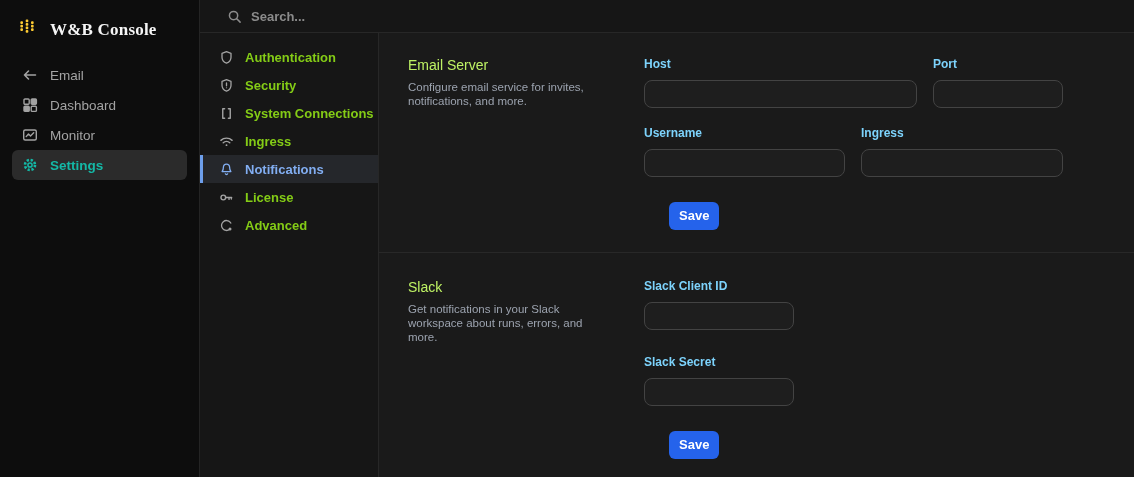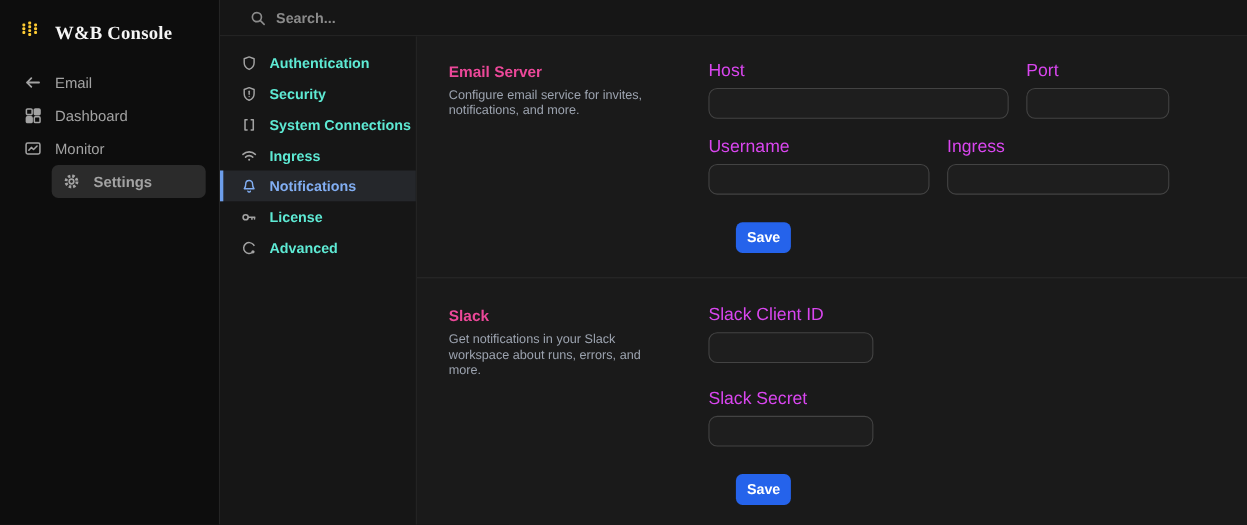--- a/index.html
+++ b/index.html
@@ -20,21 +20,21 @@
   .brand-title {
     font-family:"Liberation Serif", serif; font-weight:700;
     font-size:17px; color:#f5f5f5; letter-spacing:.2px; white-space:nowrap;
   }
   .side-nav { margin-top:14px; padding:0 12px; display:flex; flex-direction:column; }
   .side-item {
     display:flex; align-items:center; gap:12px; height:30px; padding:0 10px;
     border-radius:6px; color:#a3a3a3; font-size:13.5px; font-weight:500; cursor:pointer;
     white-space:nowrap;
   }
-  .side-item.active { background:#2b2b2b; color:#a3a3a3; font-weight:700;margin-left:35px; }
+  .side-item.active { background:#2b2b2b; color:#14b8a6; font-weight:700; }
   .side-icon { display:inline-flex; width:16px; height:16px; flex-shrink:0; }
   .side-icon svg { width:16px; height:16px; }
 
   
   .right { flex:1; display:flex; flex-direction:column; min-width:0; }
   .topbar {
     height:33px; flex-shrink:0; background:#161616; border-bottom:1px solid #272727;
     display:flex; align-items:center; padding-left:27px; gap:9px;
   }
   .search-icon { display:inline-flex; width:15px; height:15px; color:#8b8b8b; }
@@ -47,41 +47,41 @@
 
   .content { flex:1; display:flex; min-height:0; }
 
   
   .settings-nav {
     width:179px; flex-shrink:0; background:#161616; border-right:1px solid #272727;
     padding-top:10px; display:flex; flex-direction:column;
   }
   .snav-item {
     display:flex; align-items:center; gap:11px; height:28px; padding-left:16px;
-    color:#5eead4; font-size:13px; font-weight:600; cursor:pointer;
+    color:#84cc16; font-size:13px; font-weight:600; cursor:pointer;
     border-left:3px solid transparent; white-space:nowrap;
   }
   .snav-item.active { background:#25272b; border-left-color:#6d9eeb; color:#82aef2;text-align:center; }
   .snav-icon { display:inline-flex; width:15px; height:15px; color:#a3a3a3; flex-shrink:0; }
   .snav-icon svg { width:15px; height:15px; }
   .snav-item.active .snav-icon { color:#82aef2; }
 
   
   .main { flex:1; background:#1a1a1a; min-width:0; display:flex; flex-direction:column; }
   .settings-section { display:flex; padding:24px 0 0 29px; }
   .settings-section.email { height:220px; border-bottom:1px solid #282828; }
   .settings-section.slack { flex:1; padding-top:26px; }
   .section-info { width:236px; flex-shrink:0; padding-right:20px; }
-  .section-title { font-size:14px; line-height:17px; font-weight:700; color:#ec4899; }
+  .section-title { font-size:14px; line-height:17px; font-weight:400; color:#bef264; }
   .section-desc { margin-top:6px; font-size:11.5px; line-height:14px; color:#9ca3af; max-width:205px; }
   .section-form { flex:1; }
   .form-row { display:flex; gap:16px; }
   .form-row + .form-row { margin-top:18px; }
   .field { display:flex; flex-direction:column; }
-  .field-label { font-size:16px; line-height:15px; font-weight:400; color:#d946ef; margin-bottom:8px; }
+  .field-label { font-size:12px; line-height:15px; font-weight:700; color:#7dd3fc; margin-bottom:8px; }
   .text-input {
     height:28px; background:#1e1e1e; border:1px solid #434343; border-radius:8px;
     color:#e5e5e5; padding:0 10px; font-family:"Liberation Sans", sans-serif;
     font-size:13px; outline:none;
   }
   .w-host { width:273px; } .w-port { width:130px; }
   .w-user { width:201px; } .w-pass { width:202px; }
   .w-slack { width:150px; }
   .stack-field + .stack-field { margin-top:25px; }
   .save-btn {

